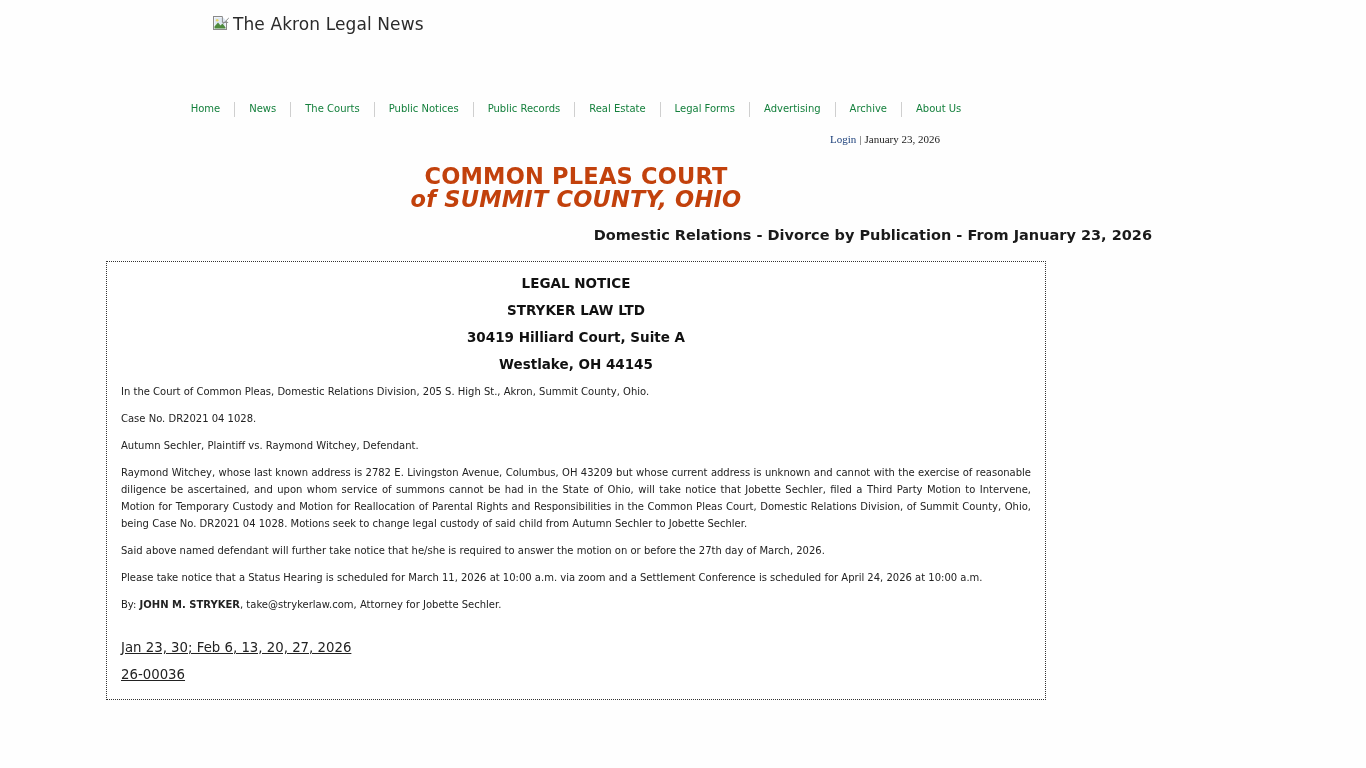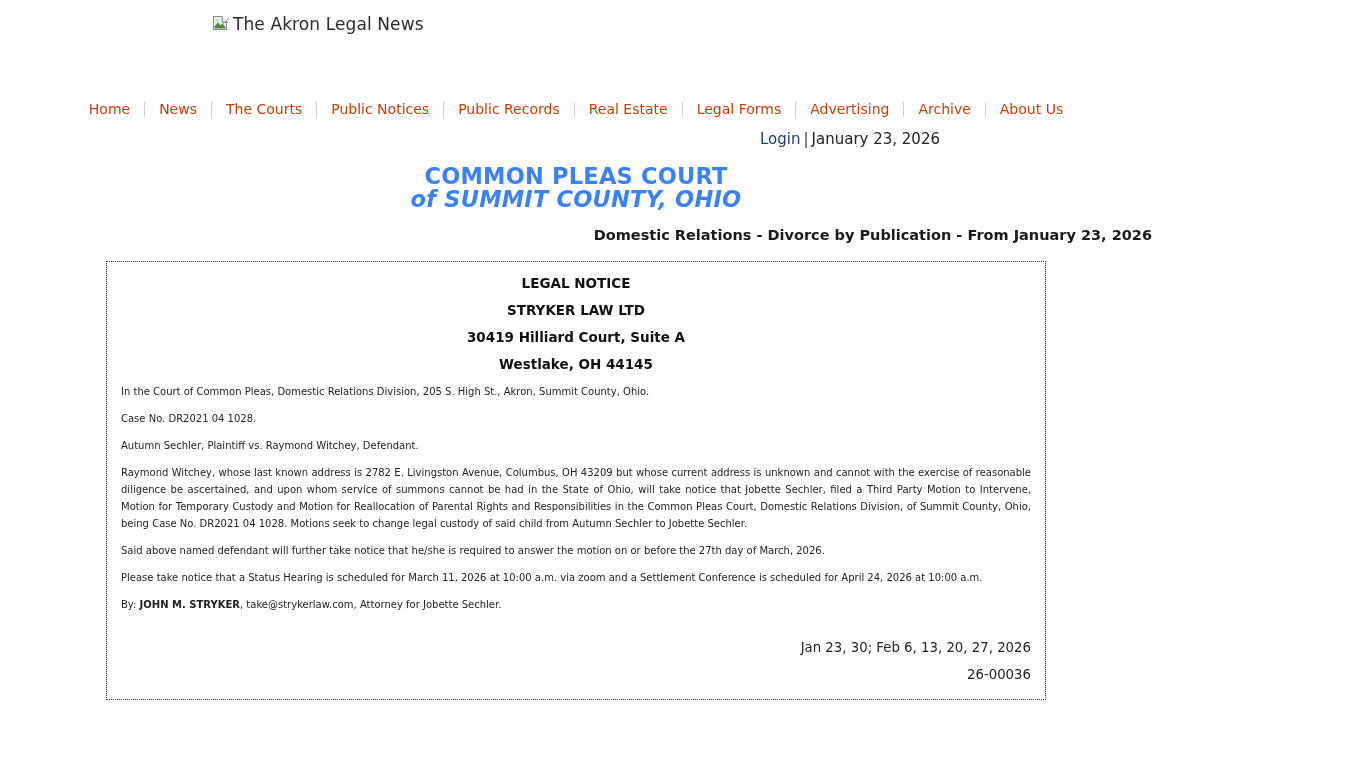--- a/index.html
+++ b/index.html
@@ -57,57 +57,58 @@
     margin: 0 0 0 0;
     line-height: 1;
   }
   .nav {
     display: inline-block;
     white-space: nowrap;
     font-size: 0;
   }
   .nav-item {
     display: inline-block;
-    font-size: 14px;
-    color: #c2410c;
+    font-size: 10px;
+    color: #15803d;
     text-decoration: none;
     padding: 0 14px;
     line-height: 22px;
     vertical-align: middle;
     cursor: pointer;
   }
   .nav-sep {
     display: inline-block;
     width: 1px;
     height: 15px;
     background: #cfcfcf;
     vertical-align: middle;
     font-size: 0;
   }
 
   
   .utility-row {
     text-align: right;
     padding: 10px 212px 0 0;
-    font-size: 15px;
+    font-size: 11px;
     color: #222222;
     line-height: 18px;
+    font-family: Liberation Serif, serif;
   }
   .utility-link {
     color: #1b3f7a;
     text-decoration: none;
     cursor: pointer;
   }
   .utility-sep { color: #444; padding: 0 3px; }
   .utility-date { color: #222; }
 
   
   .court-title {
     text-align: center;
-    color: #3b82f6;
+    color: #c2410c;
     font-weight: bold;
     font-size: 22.5px;
     line-height: 23px;
     margin: 17px 0 0 0;
     letter-spacing: 0.2px;
   }
   .court-title .line2 { display: block; font-style: italic; }
 
   .section-subtitle {
     text-align: right;
@@ -146,21 +147,22 @@
   .notice-p.plain { text-align: left; }
   .notice-p b { font-weight: bold; }
 
   .notice-spacer { height: 16px; }
 
   .notice-foot {
     font-size: 13.3px;
     line-height: 17px;
     color: #222222;
     margin: 0 0 10px 0;
-    text-align: right;
+    text-align: left;
+    text-decoration: underline;
   }
   .notice-foot:last-child { margin-bottom: 0; }
 </style>
 </head>
 <body>
 
 <div class="page">
 
   <div class="masthead">
     <span class="broken-img">

